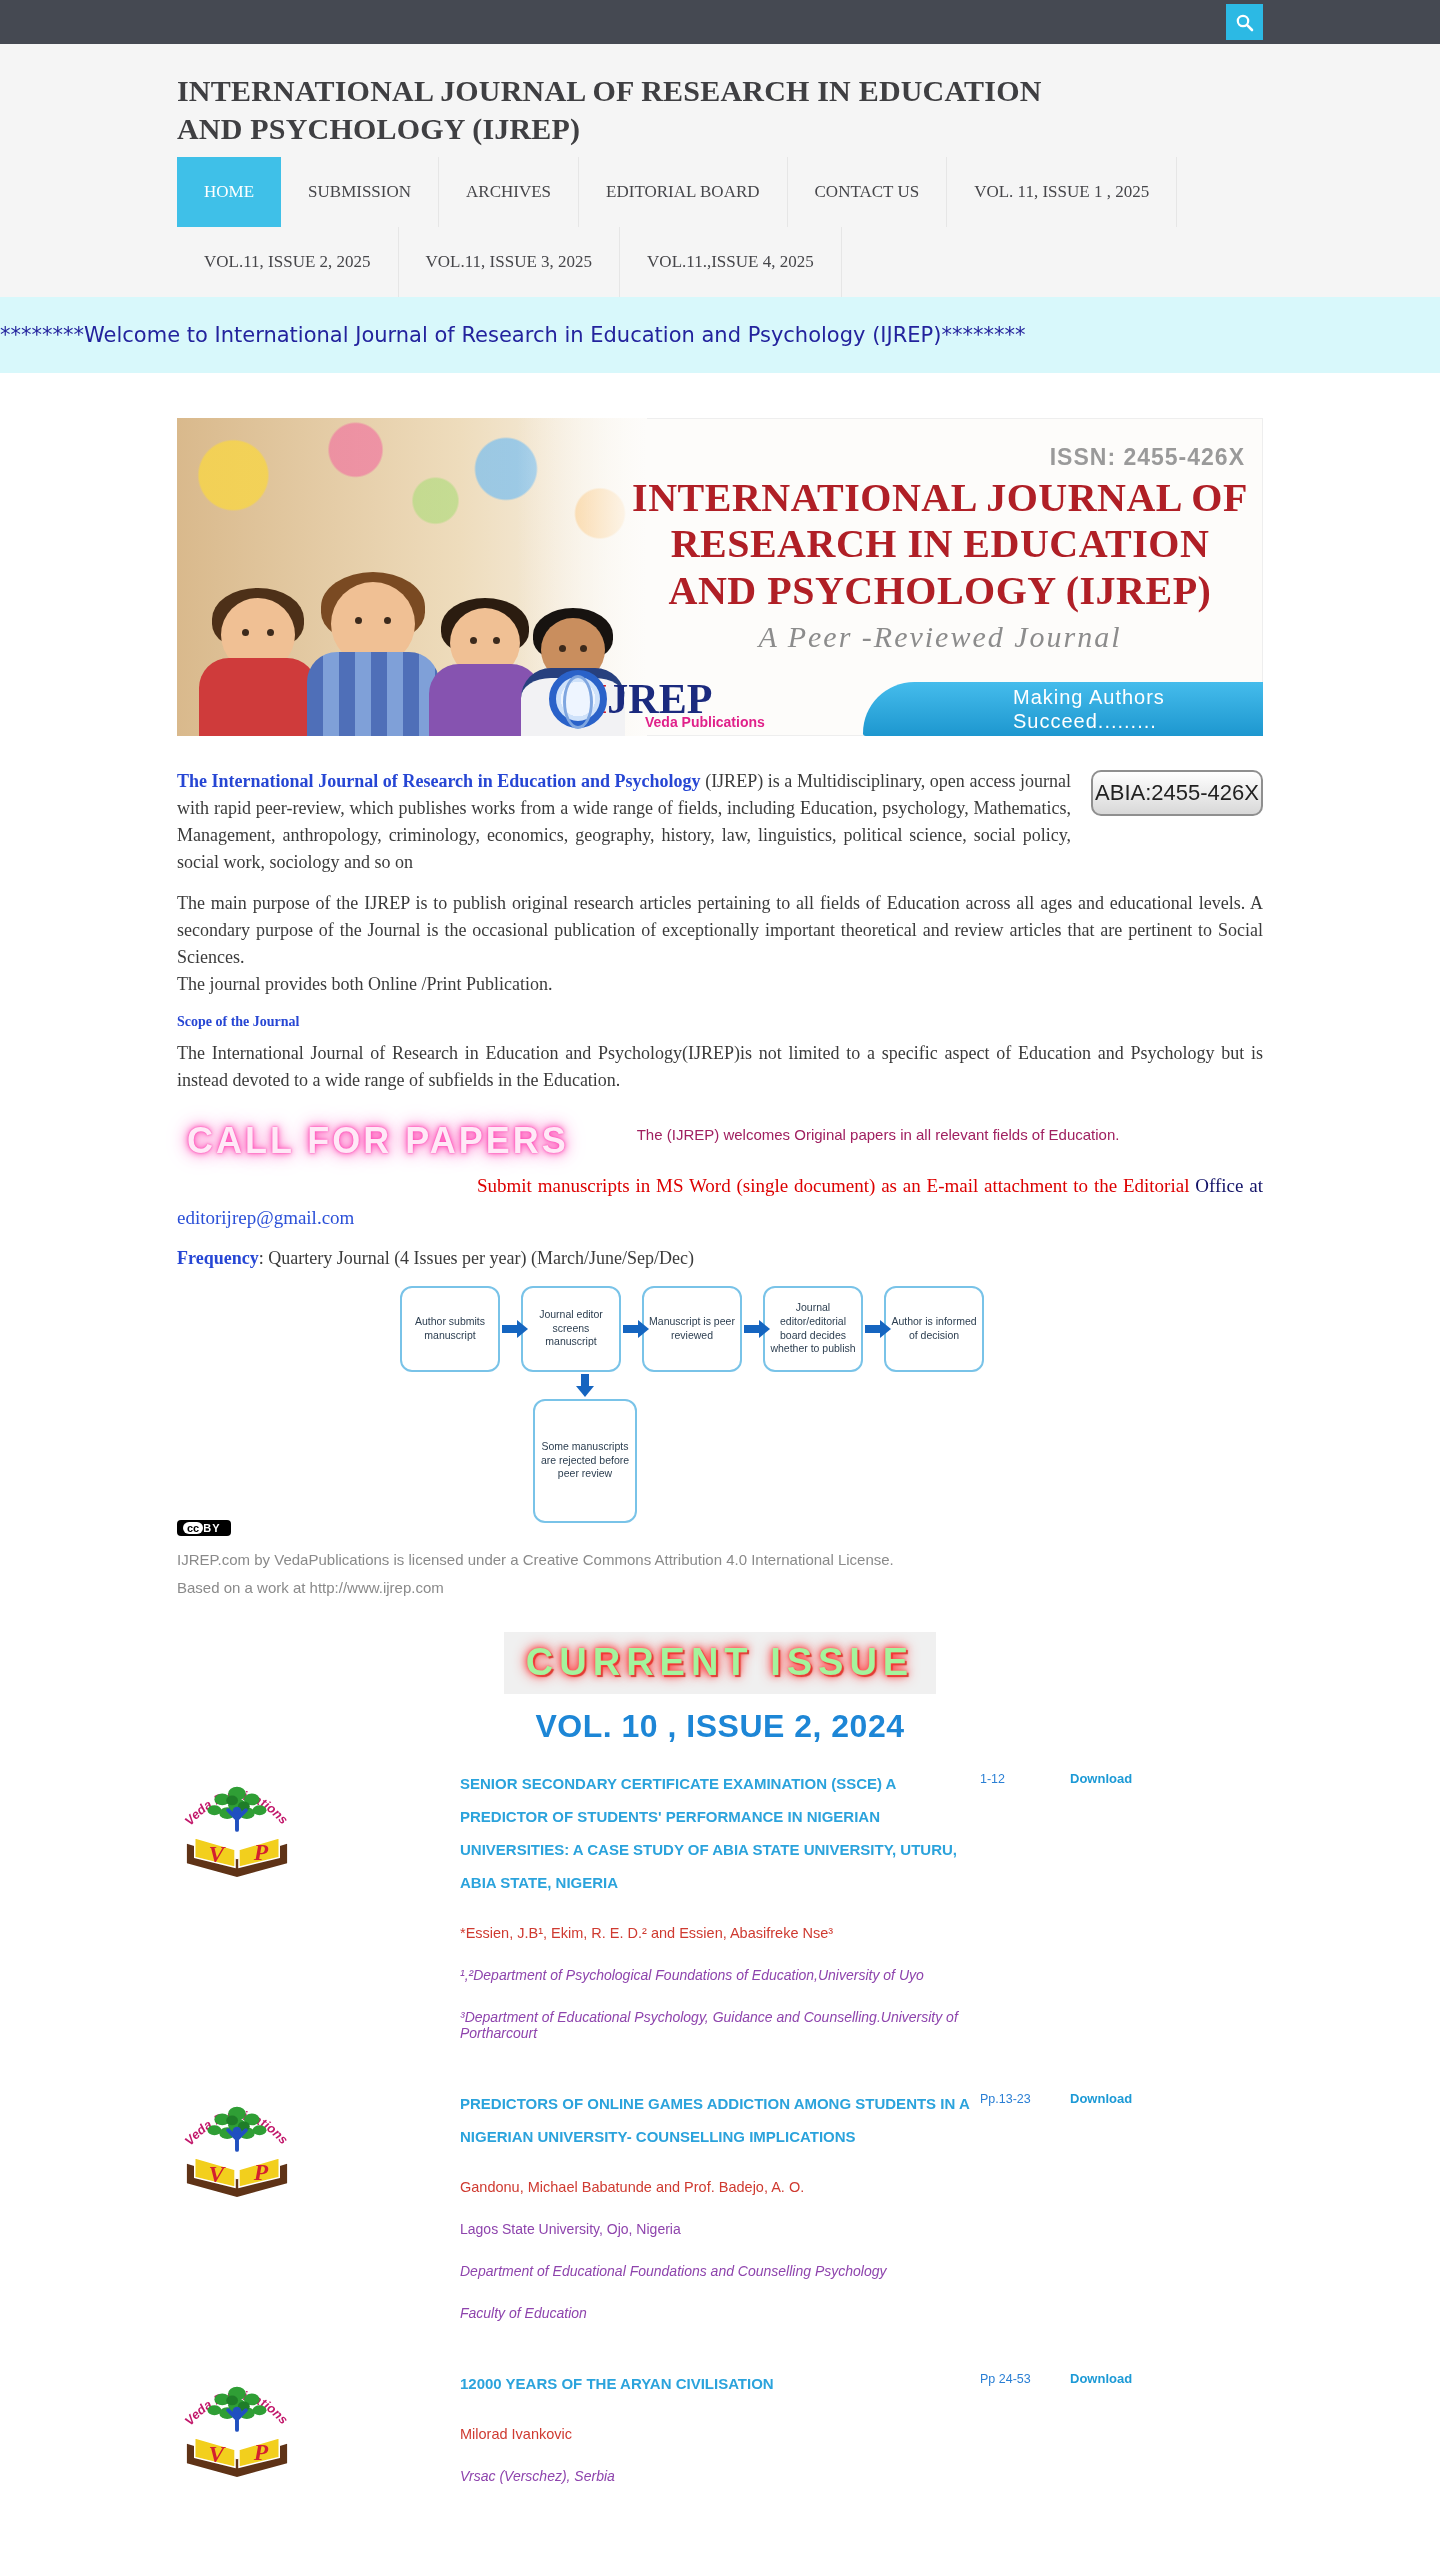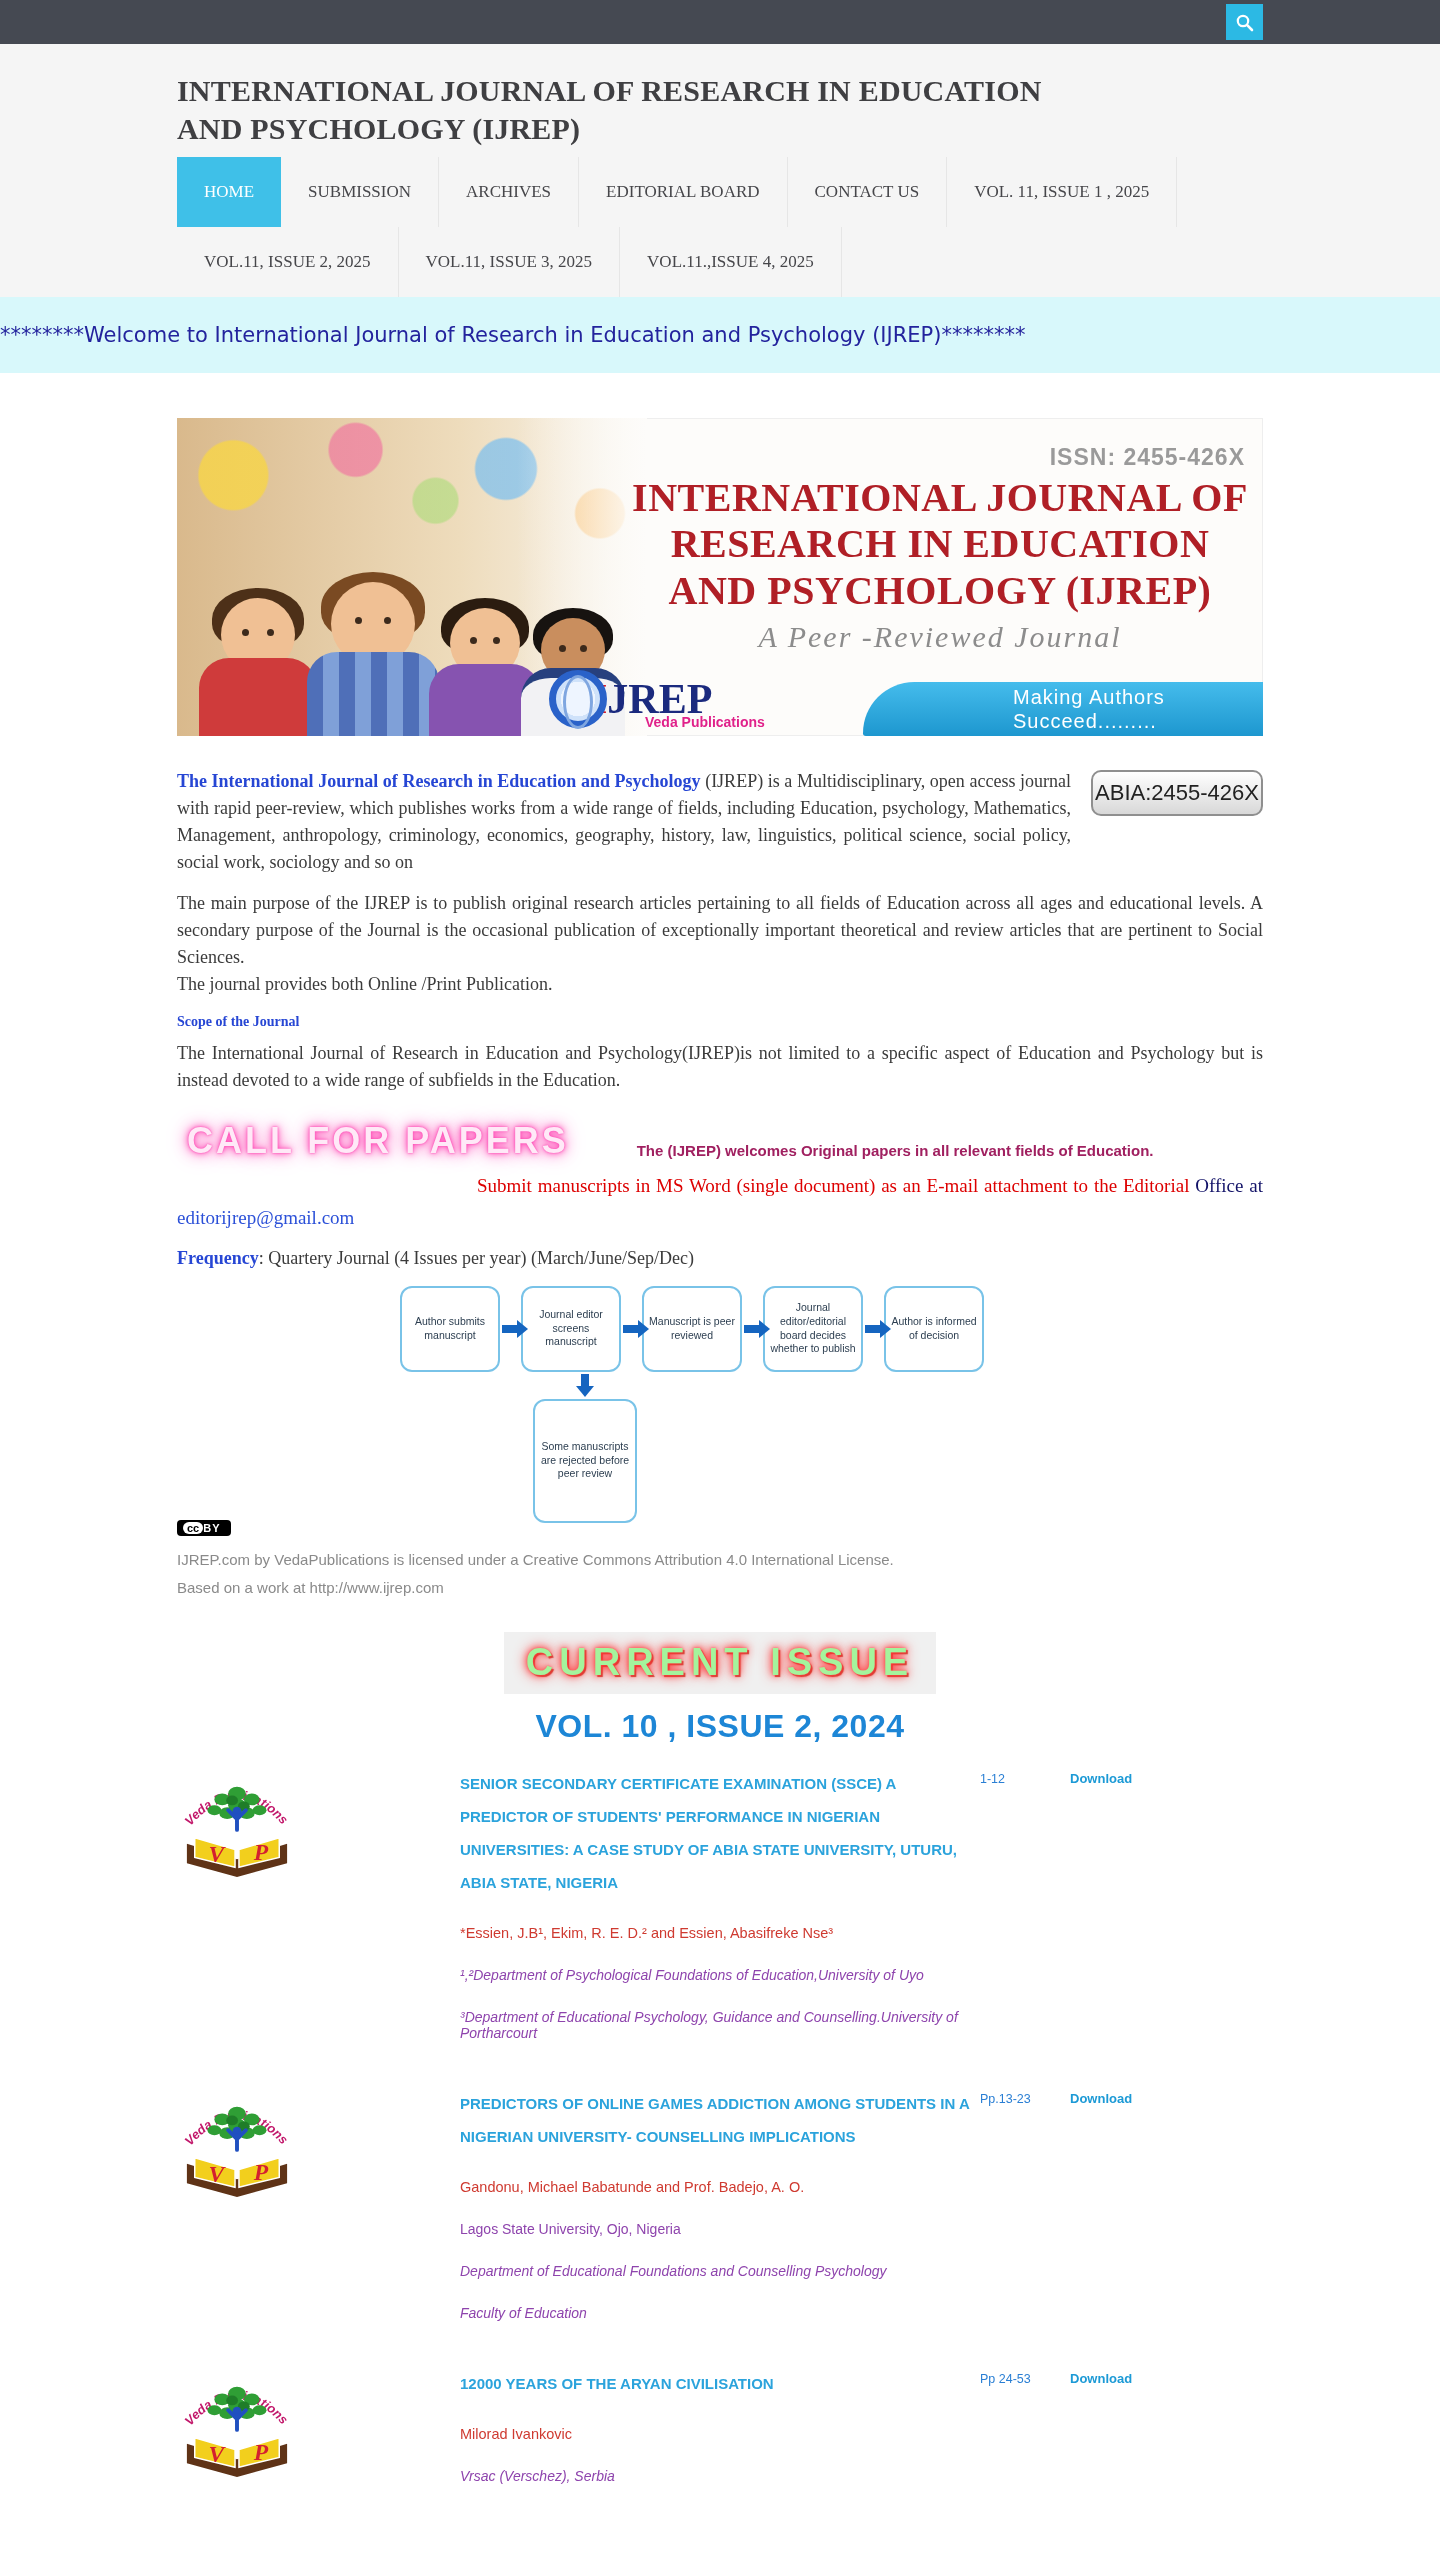--- a/index.html
+++ b/index.html
@@ -70,21 +70,21 @@
   .blue-bold { color:#2646d4; font-weight:bold; }
   .issn-box { width:172px; height:46px; flex:0 0 172px; margin-top:2px; border:2px solid #8f8f8f; border-radius:10px; background:linear-gradient(180deg,#ffffff,#d8d8d8); display:flex; align-items:center; justify-content:center; font-family:"Liberation Sans", sans-serif; font-size:22px; color:#222; }
   .purpose { margin-top:14px; }
   .scope-heading { margin-top:16px; font-size:14px; }
   .scope-text { margin-top:10px; }
 
   
   .cfp-row { display:flex; align-items:flex-start; gap:58px; margin-top:24px; }
   .cfp-art { font-family:"Liberation Sans", sans-serif; font-weight:bold; font-size:36px; letter-spacing:3px; color:#ffe9f7; padding:2px 10px;
     text-shadow:0 0 2px #ff3eb0, 0 0 6px #ff3eb0, 0 0 14px #ff7ccb, 0 0 22px #ff9ad8; }
-  .cfp-note { margin-top:24px; font-family:"Liberation Sans", sans-serif; font-weight:bold; font-size:15px; color:#a02060; }
+  .cfp-note { margin-top:8px; font-family:"Liberation Sans", sans-serif; font-weight:normal; font-size:15px; color:#a02060; }
   .red-para { margin-top:6px; font-size:19px; line-height:1.7; text-align:justify; color:#dd0000; text-indent:300px; }
   .red-para .office { color:#131368; }
   .red-para .email { color:#2b50d8; cursor:pointer; }
   .freq-line { margin-top:10px; font-size:18px; }
 
   
   .flowchart { width:640px; margin:14px auto 0; position:relative; height:212px; font-family:"Liberation Sans", sans-serif; }
   .flow-row { display:flex; align-items:center; }
   .flow-box { width:100px; height:86px; border:2px solid #79c3e8; border-radius:12px; background:#fff; display:flex; align-items:center; justify-content:center; padding:4px; font-size:10.5px; line-height:1.3; color:#2c3e50; text-align:center; }
   .h-arrow { width:16px; height:8px; background:#1565c0; position:relative; margin:0 3px 0 2px; }

